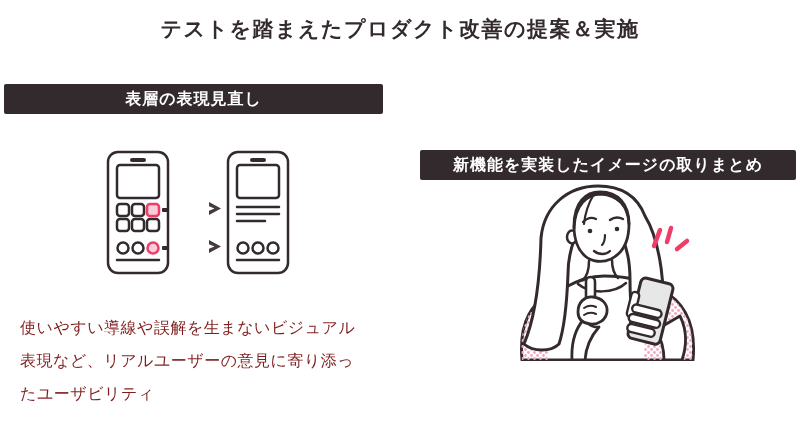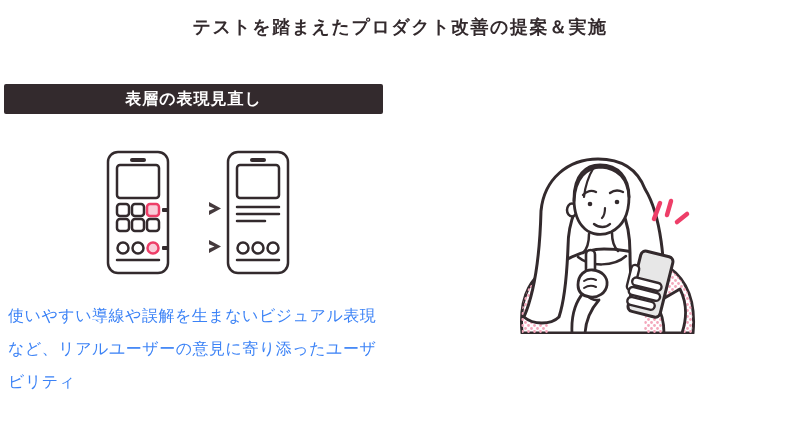--- a/index.html
+++ b/index.html
@@ -6,21 +6,21 @@
   body{
     width:800px;height:446px;
     background:#ffffff;
     font-family:"Liberation Sans", sans-serif;
     color:#332a2d;
     position:relative;
     overflow:hidden;
   }
   .title{
     text-align:center;
-    font-size:18px;
+    font-size:21px;
     font-weight:bold;
     letter-spacing:1.5px;
     margin:0;
     padding-top:15px;
     color:#332a2d;
   }
   .columns{
     position:absolute;
     left:4px; right:4px; top:84px;
     display:flex;
@@ -42,22 +42,22 @@
   }
   .illus{
     height:181px;
     position:relative;
   }
   .illus svg{display:block;}
   .desc{
     font-size:16px;
     line-height:33px;
     letter-spacing:0.5px;
-    color:#3b82f6;
-    margin:4px;
+    color:#7f1d1d;
+    margin:16px;
   }
 </style>
 </head>
 <body>
 
 <h1 class="title">テストを踏まえたプロダクト改善の提案＆実施</h1>
 
 <div class="columns">
 
   <div class="col col-left">
@@ -101,20 +101,21 @@
           <circle cx="269" cy="134" r="5.5" fill="#ffffff" stroke="#332a2d" stroke-width="2.5"></circle>
           <path d="M233,146 H275" stroke="#332a2d" stroke-width="2.5" stroke-linecap="round"></path>
         </g>
       </svg>
     </div>
 
     <p class="desc">使いやすい導線や誤解を生まないビジュアル表現など、リアルユーザーの意見に寄り添ったユーザビリティ</p>
   </div>
 
   <div class="col col-right">
+    <div class="header-box">新機能を実装したイメージの取りまとめ</div>
 
     <div class="illus">
       <svg width="376" height="181" viewBox="0 0 376 181">
         <defs>
           <pattern id="dots" width="6" height="6" patternUnits="userSpaceOnUse">
             <circle cx="1.5" cy="1.5" r="1.4" fill="#f4a7bc"></circle>
             <circle cx="4.5" cy="4.5" r="1.4" fill="#f4a7bc"></circle>
           </pattern>
         </defs>
         <g transform="translate(8,0)" stroke-linecap="round" stroke-linejoin="round">

